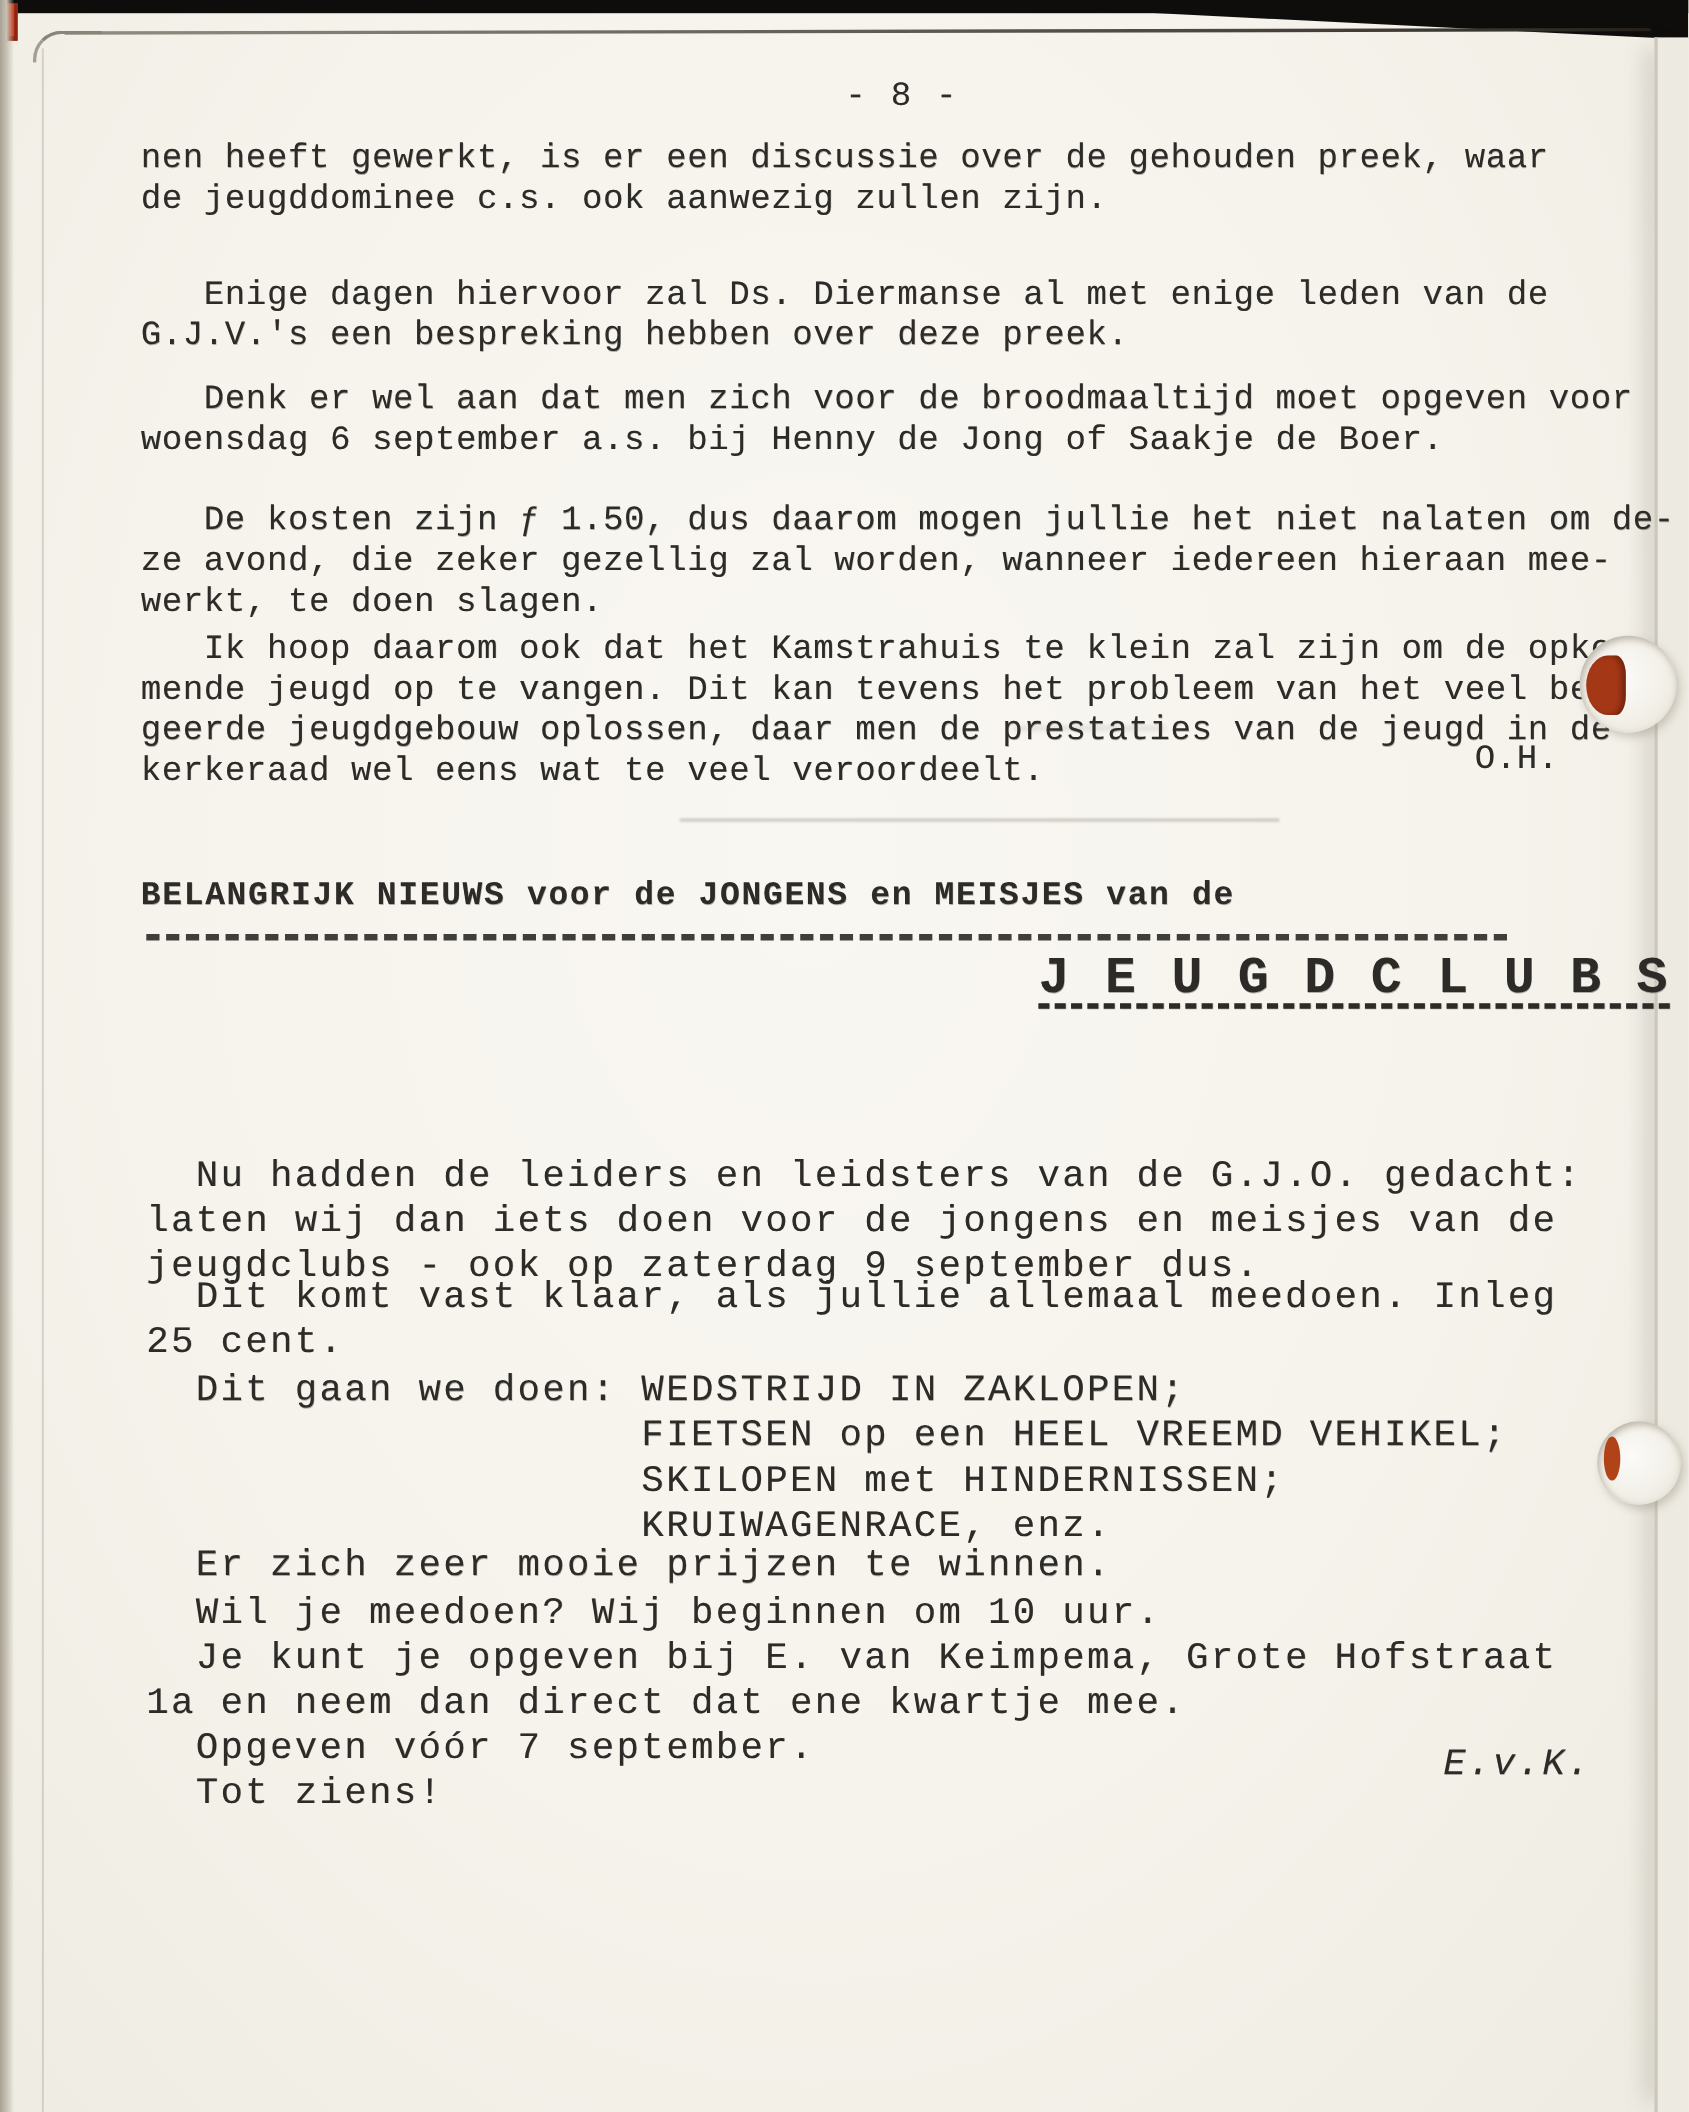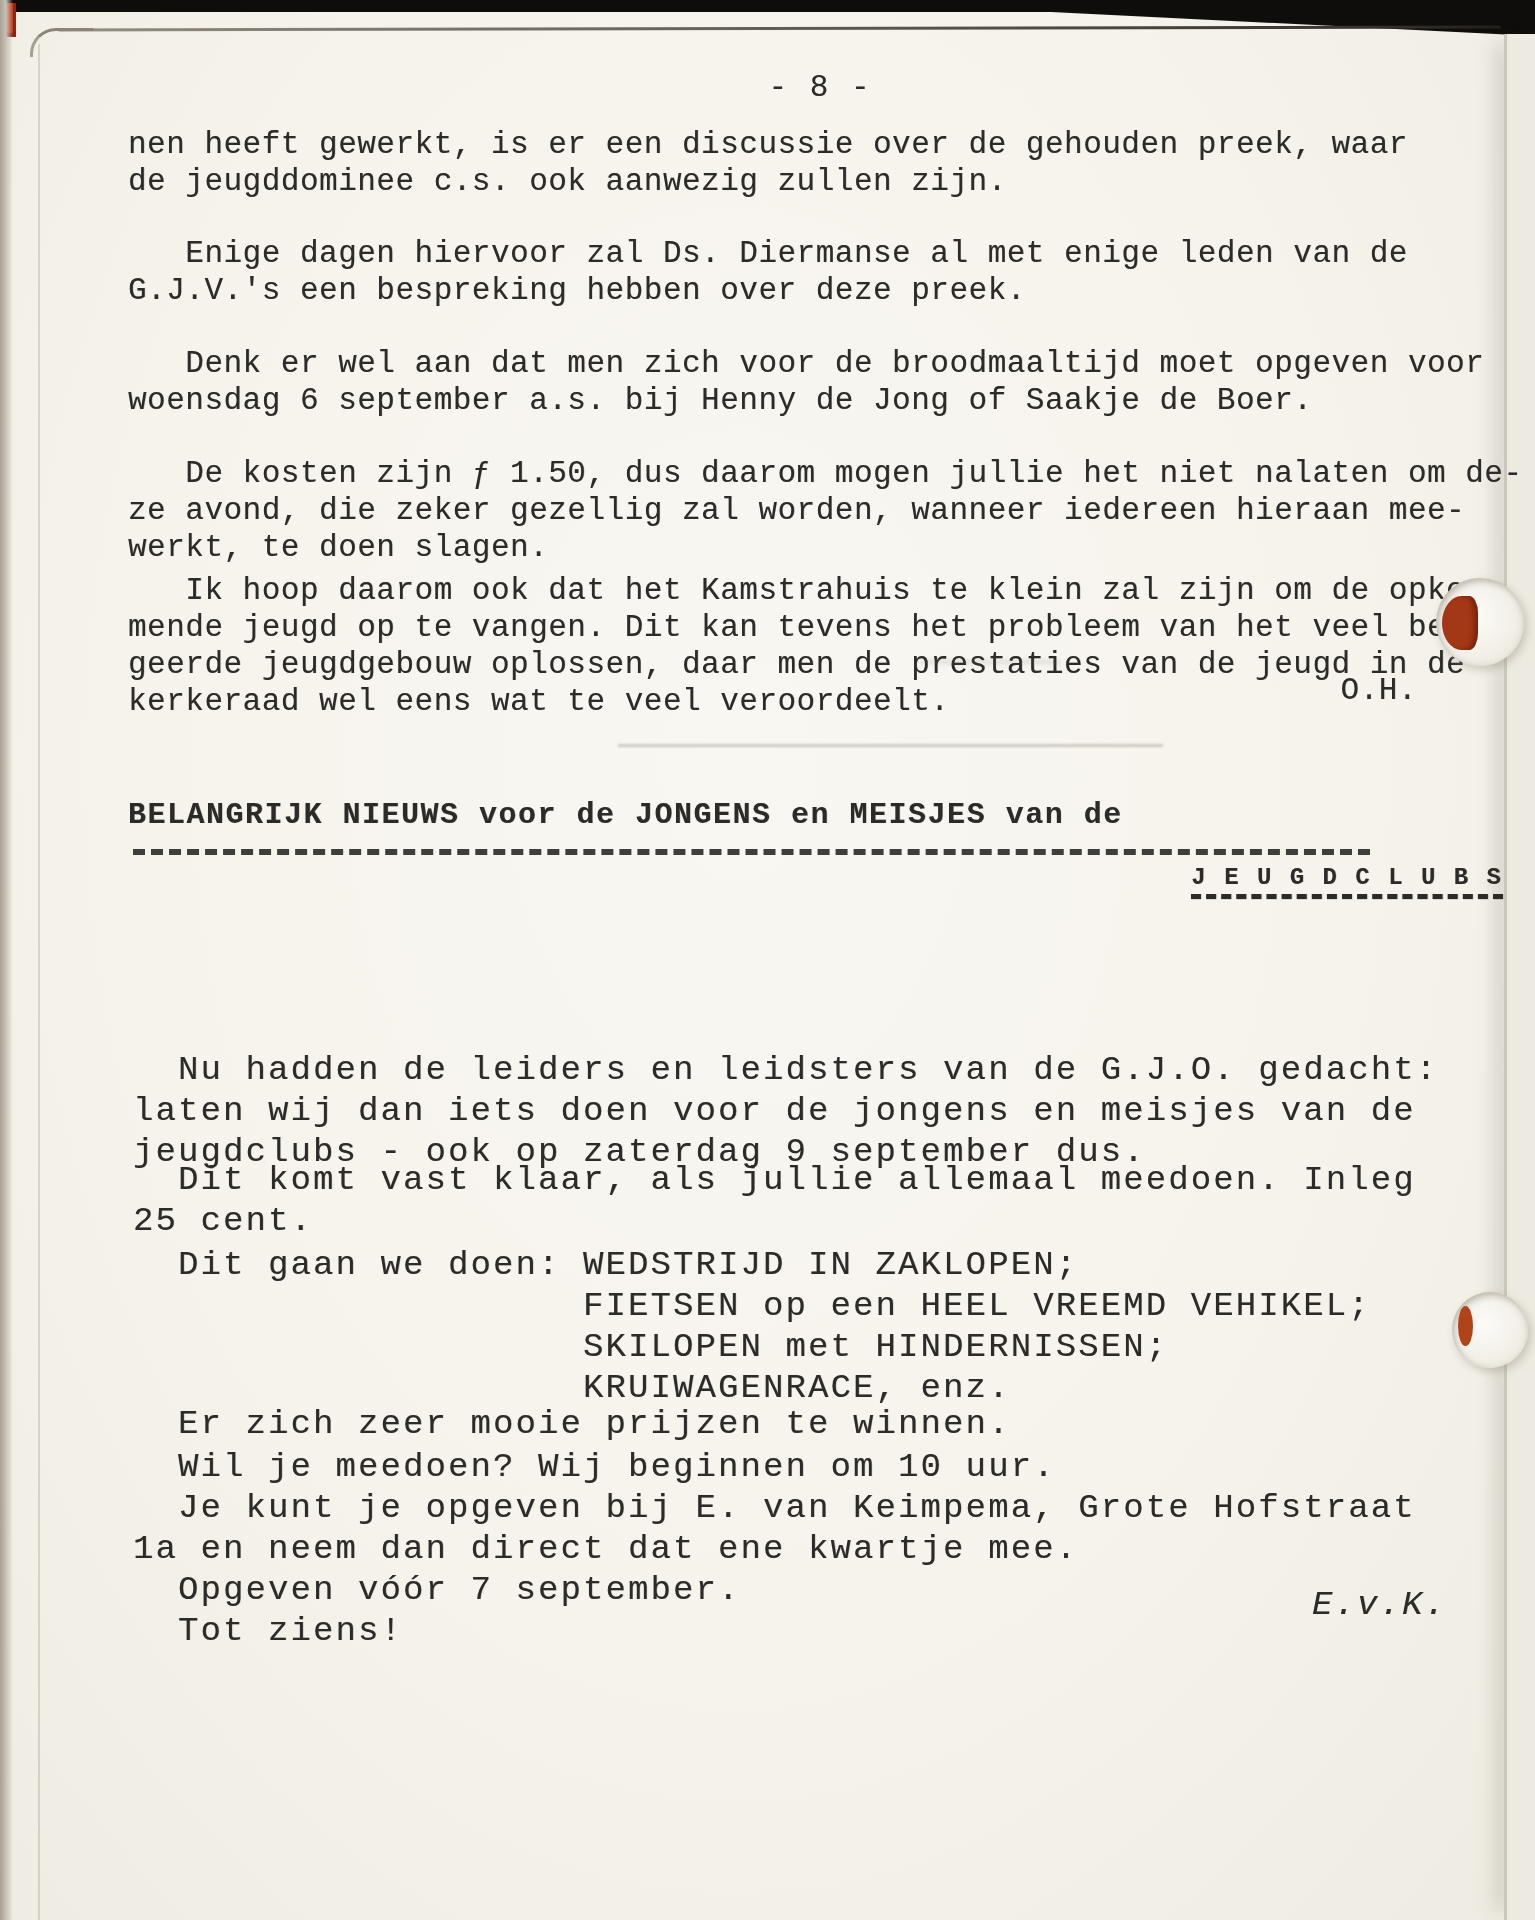--- a/index.html
+++ b/index.html
@@ -61,21 +61,21 @@
     text-shadow: 0.4px 0.4px 0 rgba(44,43,40,0.35);
   }
   .s1 { left: 128px; font-size: 31px; line-height: 37px; letter-spacing: 0.5px; }
   .s2 { left: 133px; font-size: 34px; line-height: 41px; letter-spacing: 2.1px; }
   .page-num { top: 70px; left: 110px; width: 1420px; text-align: center; font-size: 31px; letter-spacing: 2px; }
   .sig1 { top: 672px; right: 118px; left: auto; }
   .sig2 { top: 1585px; right: 88px; left: auto; font-style: italic; }
   .heading-1 { top: 797px; font-size: 30px; letter-spacing: 1.5px; font-weight: bold; }
   .dash-underline { position: absolute; top: 849px; left: 133px; width: 1237px; border-top: 6px dashed #2c2b28; opacity: 0.9; }
   .heading-2 {
-    top: 864px; left: auto; right: 32px; font-size: 24px; letter-spacing: 2px; font-weight: bold;
+    top: 864px; left: auto; right: 17px; font-size: 47px; letter-spacing: 2px; font-weight: bold;
     text-decoration: underline; text-decoration-thickness: 5px; text-underline-offset: 10px;
     text-decoration-style: dashed;
   }
 </style>
 </head>
 <body>
 
 <div class="scan-page">
 
   <div class="top-bar"></div>
@@ -84,21 +84,21 @@
   <div class="top-edge-curl"></div>
   <div class="red-tab"></div>
   <div class="left-edge"></div>
   <div class="left-fold-line"></div>
   <div class="right-fold"></div>
 
   <div class="tw page-num">- 8 -</div>
 
   <div class="tw s1" style="top:126px">nen heeft gewerkt, is er een discussie over de gehouden preek, waar
 de jeugddominee c.s. ook aanwezig zullen zijn.</div>
-  <div class="tw s1" style="top:235px">   Enige dagen hiervoor zal Ds. Diermanse al met enige leden van de
+  <div class="tw s1" style="top:250px">   Enige dagen hiervoor zal Ds. Diermanse al met enige leden van de
 G.J.V.'s een bespreking hebben over deze preek.</div>
   <div class="tw s1" style="top:345px">   Denk er wel aan dat men zich voor de broodmaaltijd moet opgeven voor
 woensdag 6 september a.s. bij Henny de Jong of Saakje de Boer.</div>
   <div class="tw s1" style="top:455px">   De kosten zijn ƒ 1.50, dus daarom mogen jullie het niet nalaten om de-
 ze avond, die zeker gezellig zal worden, wanneer iedereen hieraan mee-
 werkt, te doen slagen.</div>
   <div class="tw s1" style="top:572px">   Ik hoop daarom ook dat het Kamstrahuis te klein zal zijn om de opko-
 mende jeugd op te vangen. Dit kan tevens het probleem van het veel be-
 geerde jeugdgebouw oplossen, daar men de prestaties van de jeugd in de
 kerkeraad wel eens wat te veel veroordeelt.</div>

